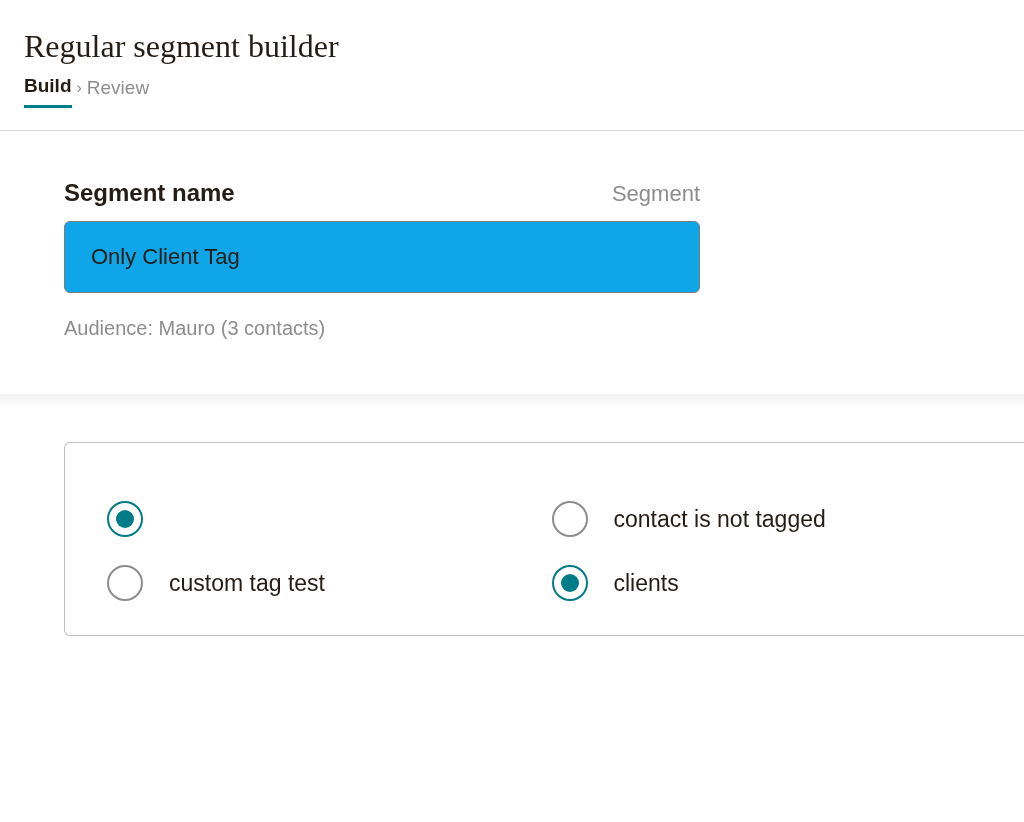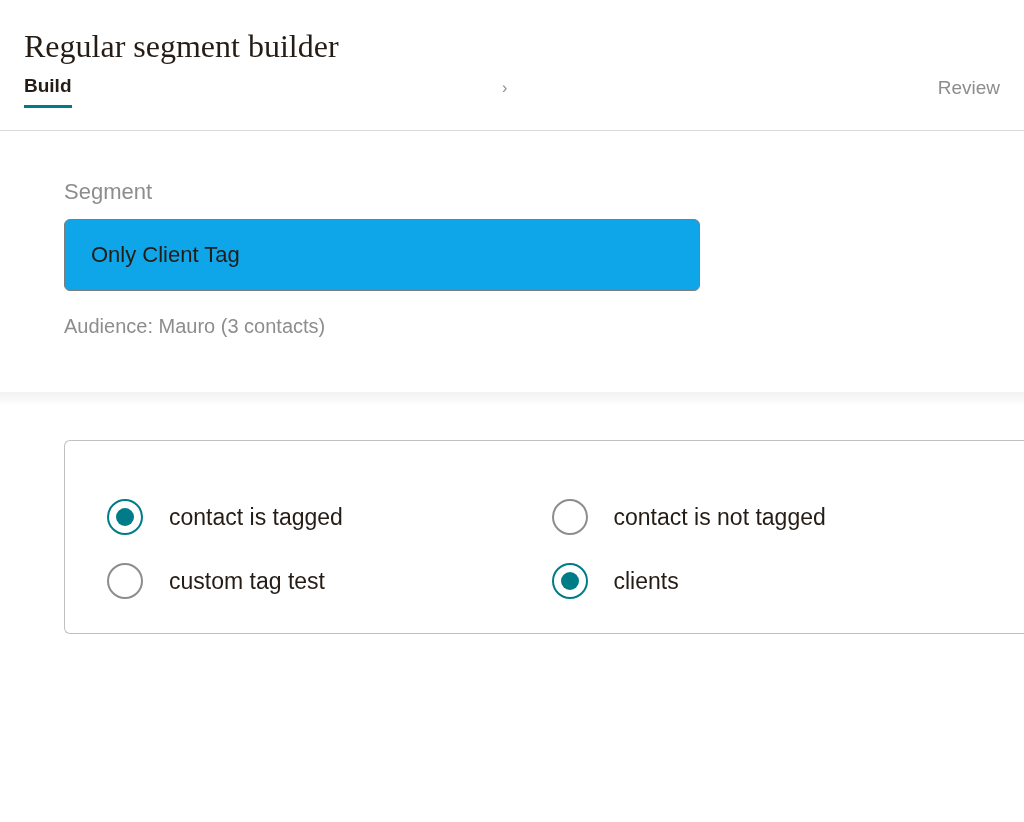--- a/index.html
+++ b/index.html
@@ -21,23 +21,22 @@
     .page-title {
       font-family: Georgia, "Times New Roman", serif;
       font-size: 32px;
       font-weight: 400;
       color: #241c15;
       margin-bottom: 10px;
     }
     .breadcrumb {
       display: flex;
       align-items: center;
-      gap: 24px;
+      gap: 5px;
       padding-bottom: 0;
-      justify-content: space-between;
     }
     .breadcrumb-item {
       font-size: 19px;
       color: #8d8d8d;
       padding-bottom: 8px;
     }
     .breadcrumb-item.active {
       color: #241c15;
       font-weight: 600;
       border-bottom: 3px solid #007c89;
@@ -153,36 +152,36 @@
     <span class="breadcrumb-item active">Build</span>
     <span class="chevron">›</span>
     <span class="breadcrumb-item">Review</span>
   </div>
 </div>
 
 <hr class="divider">
 
 <div class="section-name">
   <div class="label-row">
+    <span class="field-label">Segment name</span>
     <span class="required-label">Segment</span>
   </div>
   <input type="text" class="text-input" value="Only Client Tag" style="">
   <div class="audience-info">Audience: Mauro (3 contacts)</div>
 </div>
 
 <div class="shadow-divider"></div>
 
 <div class="tags-panel">
   <div class="tags-body">
 
     <div class="radio-option">
       <span class="radio-circle checked">
           <span class="radio-dot"></span>
         </span>
-      <span class="radio-label">contact is tagged</span>
     </div>
     <div class="radio-option">
       <span class="radio-circle"></span>
       <span class="radio-label">contact is not tagged</span>
     </div>
 
     <div class="radio-option">
       <span class="radio-circle"></span>
       <span class="radio-label">custom tag test</span>
     </div>

